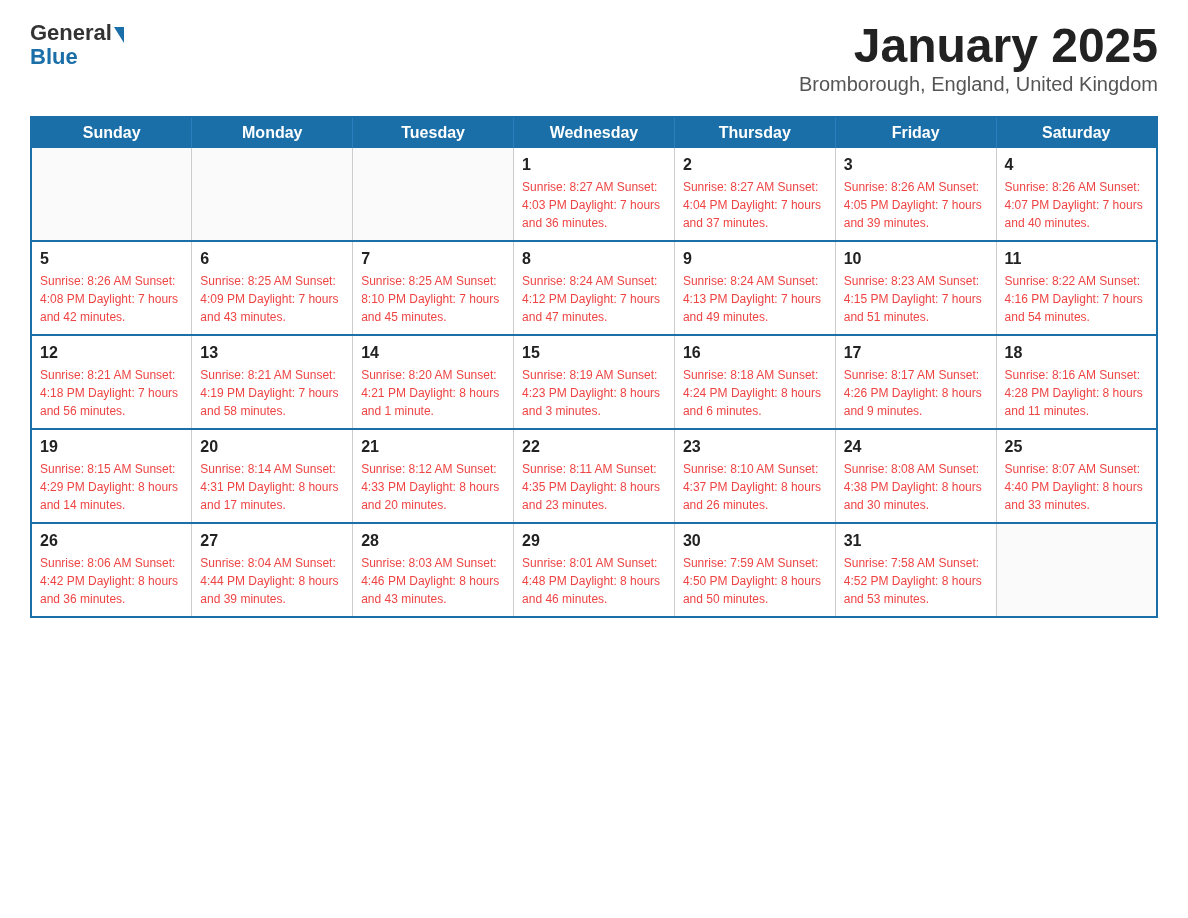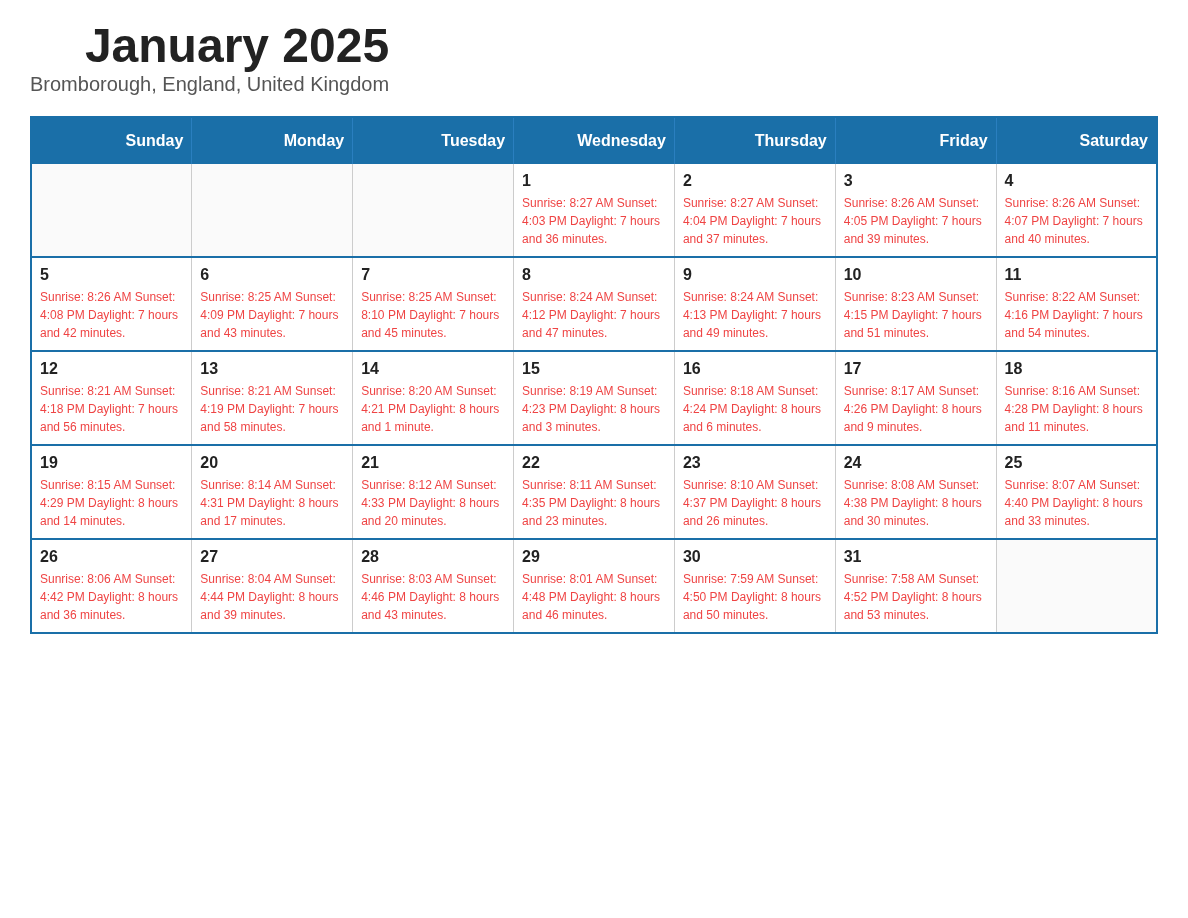--- a/index.html
+++ b/index.html
@@ -57,22 +57,22 @@
     .calendar-table {
       width: 100%;
       border-collapse: collapse;
       border: 2px solid #1a6fa8;
     }
     .calendar-table thead tr th {
       background-color: #1a6fa8;
       color: #ffffff;
       font-size: 16px;
       font-weight: bold;
-      padding: 14px 8px;
-      text-align: right;
+      padding: 6px 8px;
+      text-align: center;
       border-right: 1px solid #2a7fbf;
     }
     .calendar-table thead tr th:last-child {
       border-right: none;
     }
     .calendar-table tbody tr td {
       vertical-align: top;
       padding: 8px 8px;
       border-right: 1px solid #ccc;
       border-bottom: 2px solid #1a6fa8;
@@ -113,20 +113,31 @@
     .logo-bottom-line {
       display: flex;
       align-items: center;
       margin-top: -2px;
     }
   </style>
 </head>
 <body>
 
 <div class="header-area">
+  <div class="logo-area">
+    <div class="logo-wrapper">
+      <div class="logo-top-line">
+        <span class="logo-text-general">General</span>
+        <div class="logo-triangle"></div>
+      </div>
+      <div class="logo-bottom-line">
+        <span class="logo-text-blue">Blue</span>
+      </div>
+    </div>
+  </div>
   <div class="title-area">
     <div class="month-title">January 2025</div>
     <div class="subtitle">Bromborough, England, United Kingdom</div>
   </div>
 </div>
 
 <table class="calendar-table">
   <thead>
     <tr>
     <th>Sunday</th>

